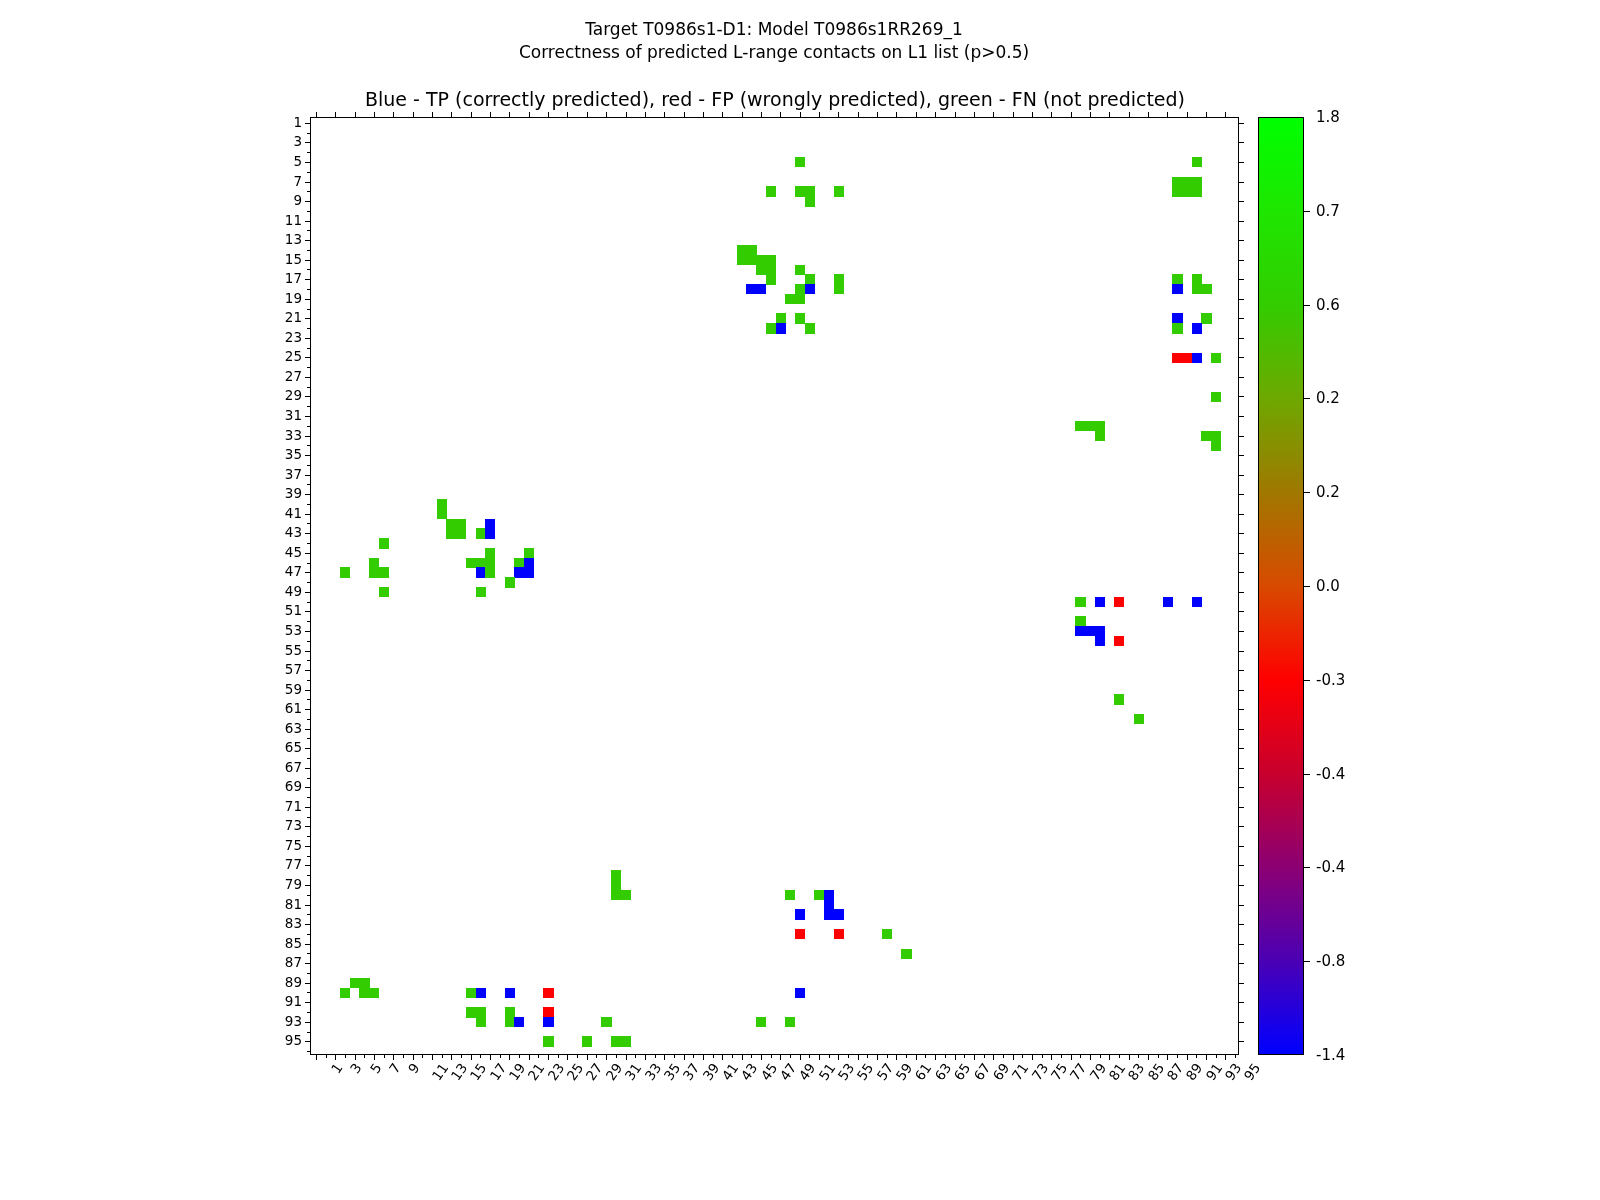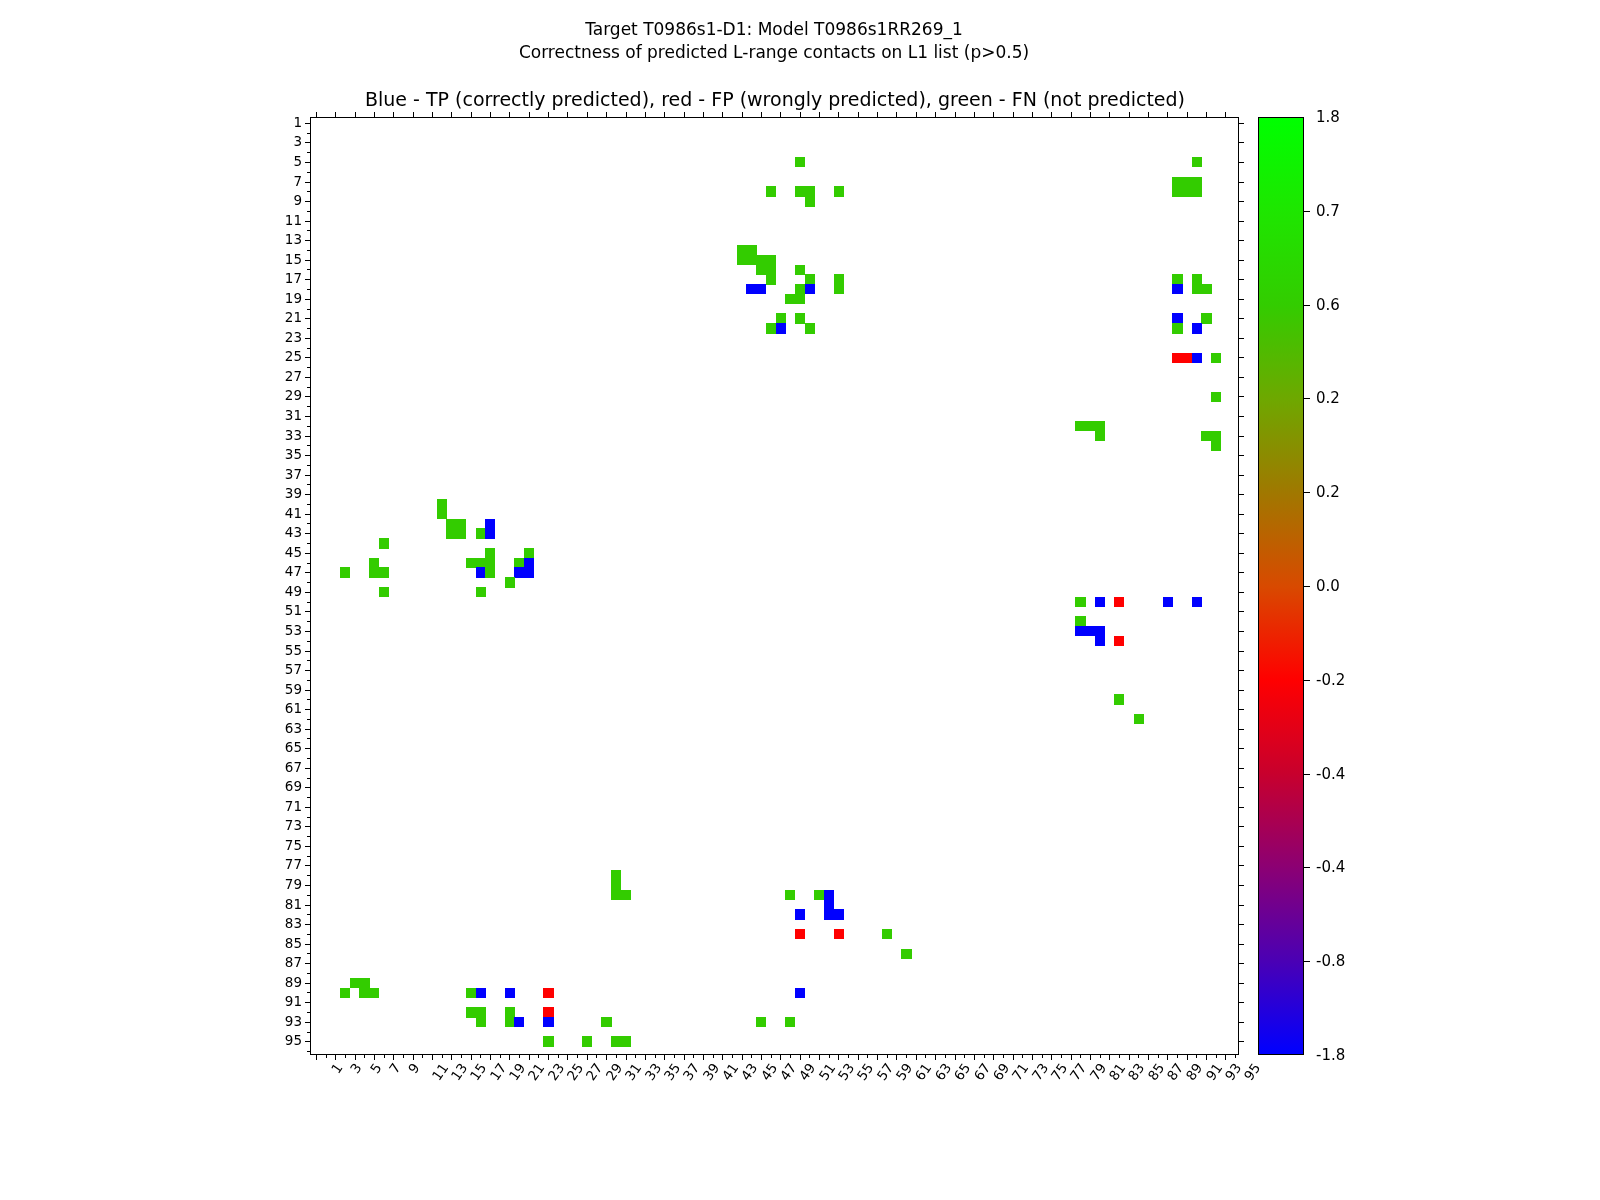--- a/index.html
+++ b/index.html
@@ -713,21 +713,21 @@
     <div class="cb-label" style="top: 93.8px;">0.7</div>
     <div class="cb-tick" style="top: 187.6px;"></div>
     <div class="cb-label" style="top: 187.6px;">0.6</div>
     <div class="cb-tick" style="top: 281.4px;"></div>
     <div class="cb-label" style="top: 281.4px;">0.2</div>
     <div class="cb-tick" style="top: 375.2px;"></div>
     <div class="cb-label" style="top: 375.2px;">0.2</div>
     <div class="cb-tick" style="top: 469px;"></div>
     <div class="cb-label" style="top: 469px;">0.0</div>
     <div class="cb-tick" style="top: 562.8px;"></div>
-    <div class="cb-label" style="top: 562.8px;">-0.2</div>
+    <div class="cb-label" style="top: 562.8px;">-0.3</div>
     <div class="cb-tick" style="top: 656.6px;"></div>
     <div class="cb-label" style="top: 656.6px;">-0.4</div>
     <div class="cb-tick" style="top: 750.4px;"></div>
     <div class="cb-label" style="top: 750.4px;">-0.4</div>
     <div class="cb-tick" style="top: 844.2px;"></div>
     <div class="cb-label" style="top: 844.2px;">-0.8</div>
-    <div class="cb-label" style="top: 938px;">-1.8</div>
+    <div class="cb-label" style="top: 938px;">-1.4</div>
   </div>
 
 </body></html>

